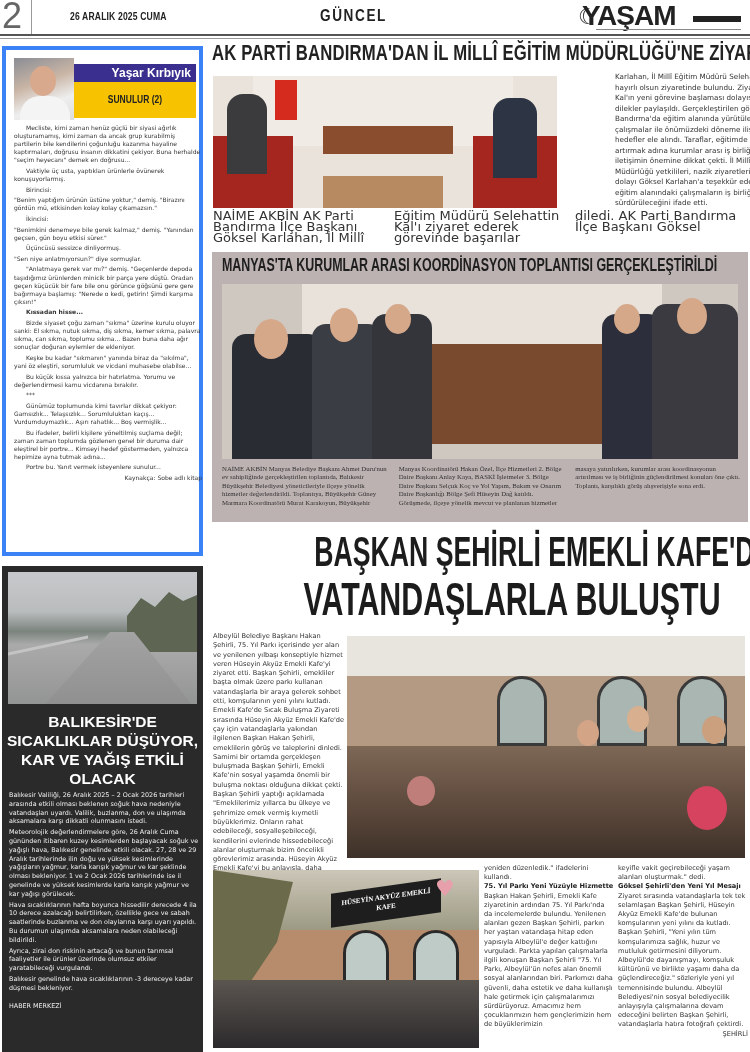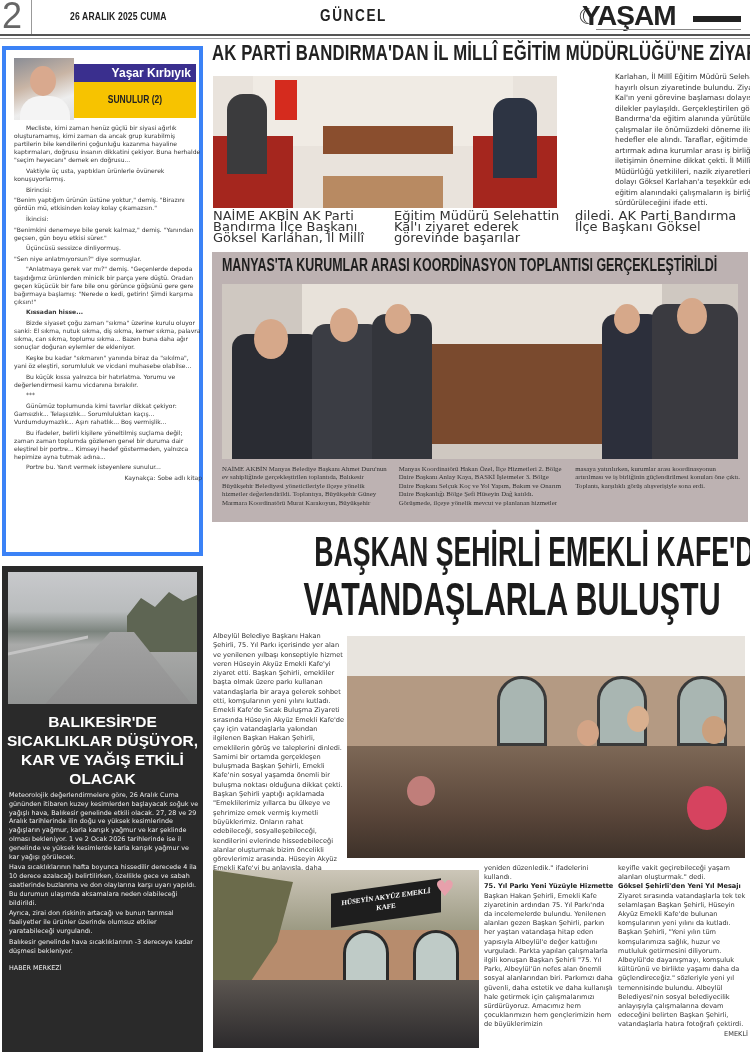--- a/index.html
+++ b/index.html
@@ -135,20 +135,21 @@
 </section>
 
 <section class="weather">
   <div class="weather-photo">
     <div class="trees"></div>
     <div class="road"></div>
     <div class="rail"></div>
   </div>
   <h2 class="weather-title">BALIKESİR'DE SICAKLIKLAR DÜŞÜYOR, KAR VE YAĞIŞ ETKİLİ OLACAK</h2>
   <div class="weather-body">
+    <p>Balıkesir Valiliği, 26 Aralık 2025 – 2 Ocak 2026 tarihleri arasında etkili olması beklenen soğuk hava nedeniyle vatandaşları uyardı. Valilik, buzlanma, don ve ulaşımda aksamalara karşı dikkatli olunmasını istedi.</p>
     <p>Meteorolojik değerlendirmelere göre, 26 Aralık Cuma gününden itibaren kuzey kesimlerden başlayacak soğuk ve yağışlı hava, Balıkesir genelinde etkili olacak. 27, 28 ve 29 Aralık tarihlerinde ilin doğu ve yüksek kesimlerinde yağışların yağmur, karla karışık yağmur ve kar şeklinde olması bekleniyor. 1 ve 2 Ocak 2026 tarihlerinde ise il genelinde ve yüksek kesimlerde karla karışık yağmur ve kar yağışı görülecek.</p>
     <p>Hava sıcaklıklarının hafta boyunca hissedilir derecede 4 ila 10 derece azalacağı belirtilirken, özellikle gece ve sabah saatlerinde buzlanma ve don olaylarına karşı uyarı yapıldı. Bu durumun ulaşımda aksamalara neden olabileceği bildirildi.</p>
     <p>Ayrıca, zirai don riskinin artacağı ve bunun tarımsal faaliyetler ile ürünler üzerinde olumsuz etkiler yaratabileceği vurgulandı.</p>
     <p>Balıkesir genelinde hava sıcaklıklarının -3 dereceye kadar düşmesi bekleniyor.</p>
     <p class="sig">HABER MERKEZİ</p>
   </div>
 </section>
 
 <h1 class="a1-title">AK PARTİ BANDIRMA'DAN İL MİLLÎ EĞİTİM MÜDÜRLÜĞÜ'NE ZİYARET</h1>
 <div class="a1-photo">
@@ -210,14 +211,14 @@
 </div>
 <div class="a3-col2">
   <p>yeniden düzenledik." ifadelerini kullandı.</p>
   <p class="sub-b">75. Yıl Parkı Yeni Yüzüyle Hizmette</p>
   <p>Başkan Hakan Şehirli, Emekli Kafe ziyaretinin ardından 75. Yıl Parkı'nda da incelemelerde bulundu. Yenilenen alanları gezen Başkan Şehirli, parkın her yaştan vatandaşa hitap eden yapısıyla Albeylül'e değer kattığını vurguladı. Parkta yapılan çalışmalarla ilgili konuşan Başkan Şehirli "75. Yıl Parkı, Albeylül'ün nefes alan önemli sosyal alanlarından biri. Parkımızı daha güvenli, daha estetik ve daha kullanışlı hale getirmek için çalışmalarımızı sürdürüyoruz. Amacımız hem çocuklarımızın hem gençlerimizin hem de büyüklerimizin</p>
 </div>
 <div class="a3-col3">
   <p>keyifle vakit geçirebileceği yaşam alanları oluşturmak." dedi.</p>
   <p class="sub-b">Göksel Şehirli'den Yeni Yıl Mesajı</p>
   <p>Ziyaret sırasında vatandaşlarla tek tek selamlaşan Başkan Şehirli, Hüseyin Akyüz Emekli Kafe'de bulunan komşularının yeni yılını da kutladı. Başkan Şehirli, "Yeni yılın tüm komşularımıza sağlık, huzur ve mutluluk getirmesini diliyorum. Albeylül'de dayanışmayı, komşuluk kültürünü ve birlikte yaşamı daha da güçlendireceğiz." sözleriyle yeni yıl temennisinde bulundu. Albeylül Belediyesi'nin sosyal belediyecilik anlayışıyla çalışmalarına devam edeceğini belirten Başkan Şehirli, vatandaşlarla hatıra fotoğrafı çektirdi.</p>
-  <p class="right">EMEKLİ</p>
+  <p class="right">ŞEHİRLİ</p>
 </div>
 
 </body></html>

